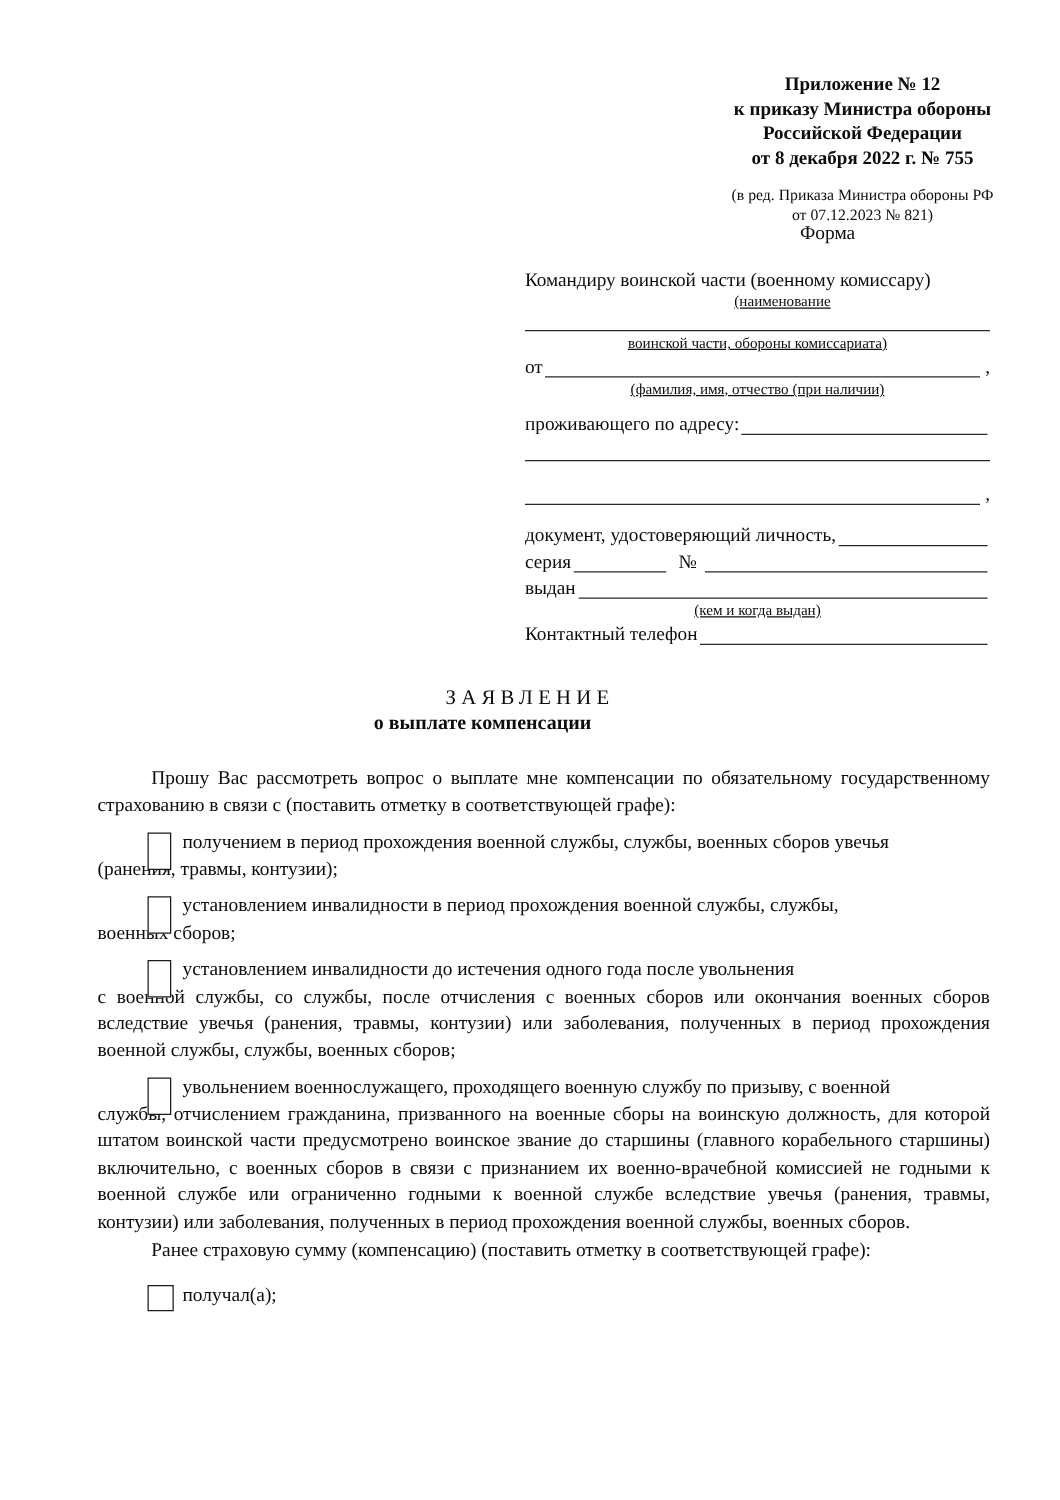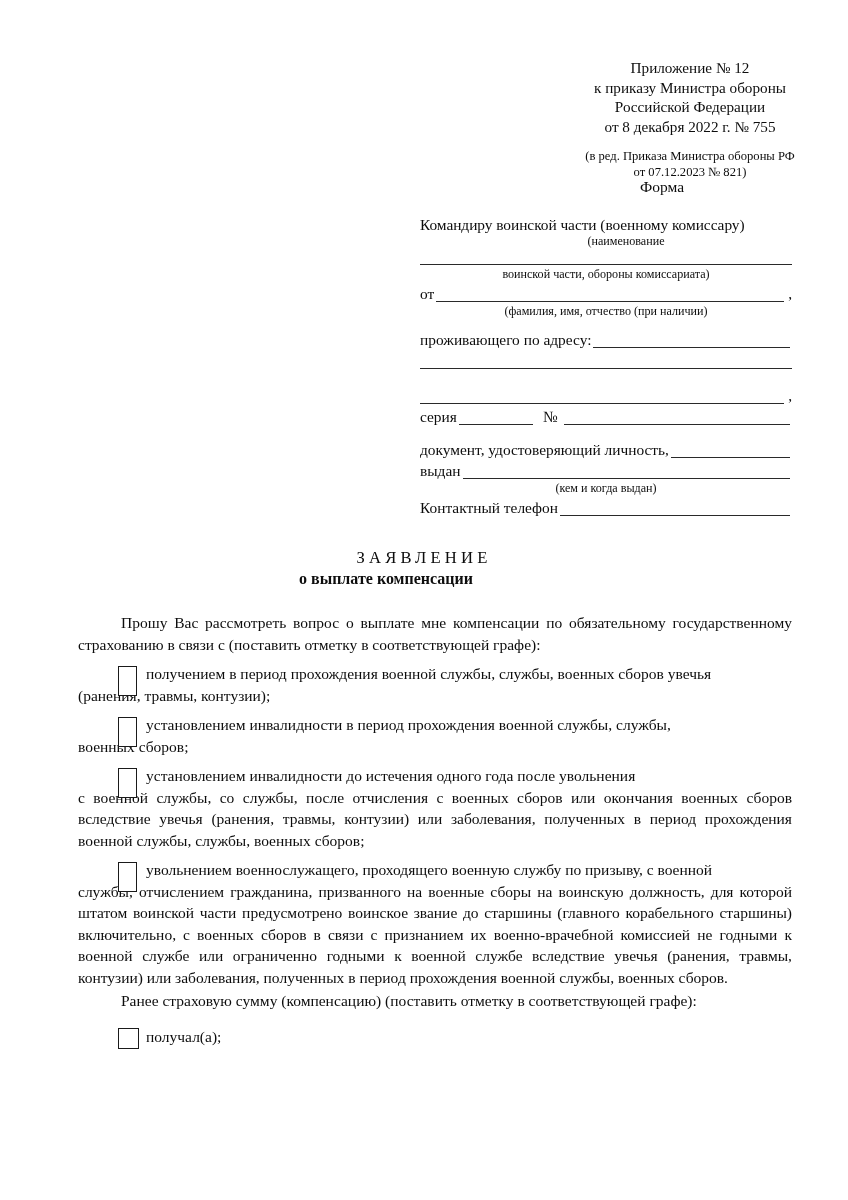--- a/index.html
+++ b/index.html
@@ -25,21 +25,21 @@
   
   .ref-block {
     position: absolute;
     top: 58px;
     left: 560px;
     width: 260px;
     text-align: center;
     font-size: 15.2px;
     line-height: 19.5px;
   }
-  .ref-block .ref-line { white-space: nowrap; }
+  .ref-block .ref-line { white-space: nowrap; font-weight: bold; }
   .ref-sub {
     margin-top: 12px;
     font-size: 12.6px;
     line-height: 16px;
   }
 
   
   .forma {
     position: absolute;
     top: 178px;
@@ -58,20 +58,21 @@
     font-size: 15.4px;
     line-height: 17px;
   }
   .ad-row { position: relative; white-space: nowrap; }
   .ad-head { letter-spacing: -0.05px; }
   .ad-head .u { text-underline-offset: 2.5px; }
   .caption {
     font-size: 12.1px;
     text-align: center;
     line-height: 15px;
+    text-decoration: underline;
   }
   .caption.idt { padding-left: 40px; }
   .rule {
     border-bottom: 1.3px solid #2a2a2a;
     height: 0;
   }
   .rule-row {
     display: flex;
     align-items: flex-end;
     white-space: nowrap;
@@ -187,32 +188,32 @@
       <span class="fill"></span>
     </div>
 
     <div class="rule" style="margin-top:20px;"></div>
 
     <div class="rule-row" style="margin-top:18px;">
       <span class="fill" style="margin-left:0;"></span>
       <span class="tail">,</span>
     </div>
 
+    <div class="rule-row" style="margin-top:16px;">
+      <span class="lbl">документ, удостоверяющий личность,</span>
+      <span class="fill"></span>
+    </div>
+
     <div class="rule-row" style="margin-top:4px;">
       <span class="lbl">серия</span>
       <span class="fill" style="flex:0 0 74px;"></span>
       <span class="lbl" style="padding:0 4px 0 8px;">№</span>
       <span class="fill"></span>
     </div>
 
-    <div class="rule-row" style="margin-top:16px;">
-      <span class="lbl">документ, удостоверяющий личность,</span>
-      <span class="fill"></span>
-    </div>
-
     <div class="rule-row" style="margin-top:4px;">
       <span class="lbl">выдан</span>
       <span class="fill"></span>
     </div>
     <div class="caption" style="margin-top:2px;">(кем и когда выдан)</div>
 
     <div class="rule-row" style="margin-top:3px;">
       <span class="lbl">Контактный телефон</span>
       <span class="fill"></span>
     </div>

